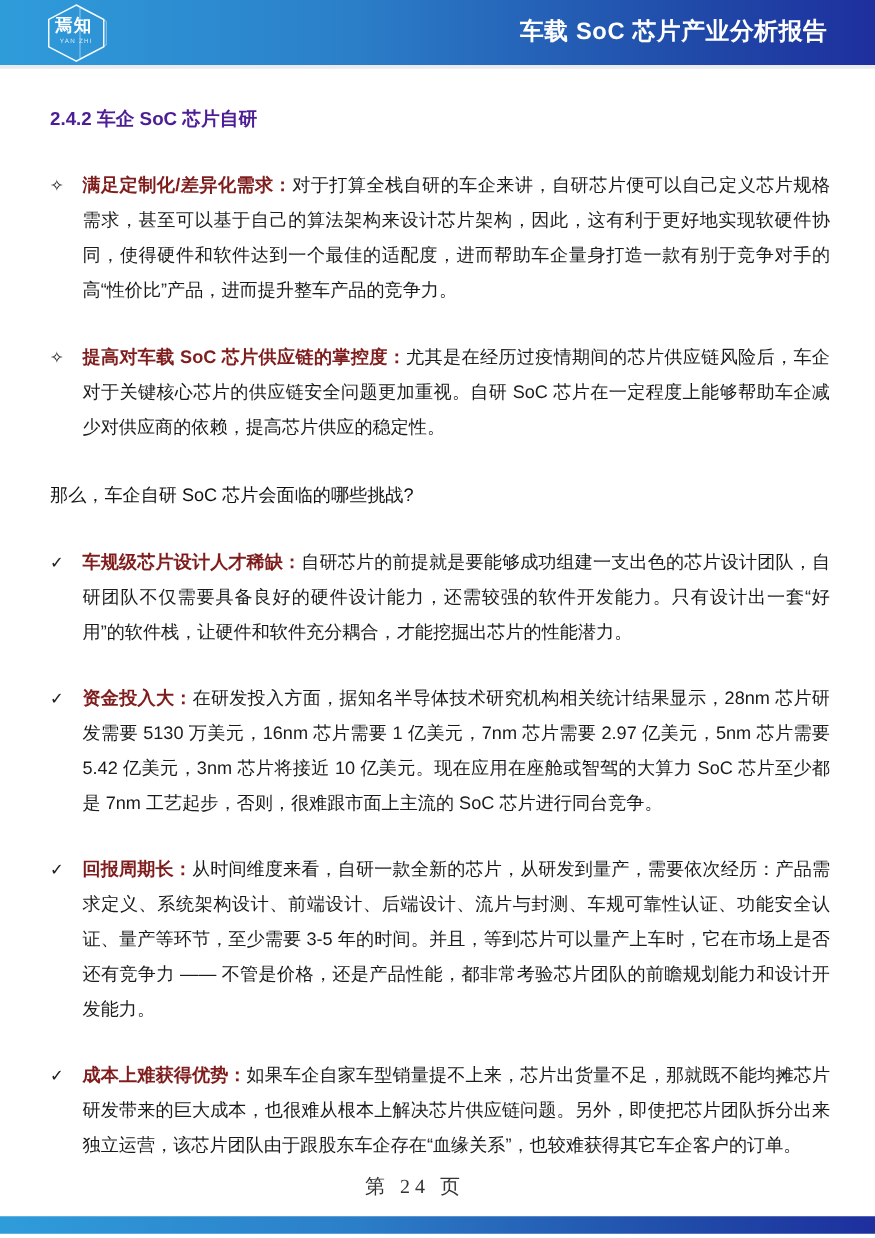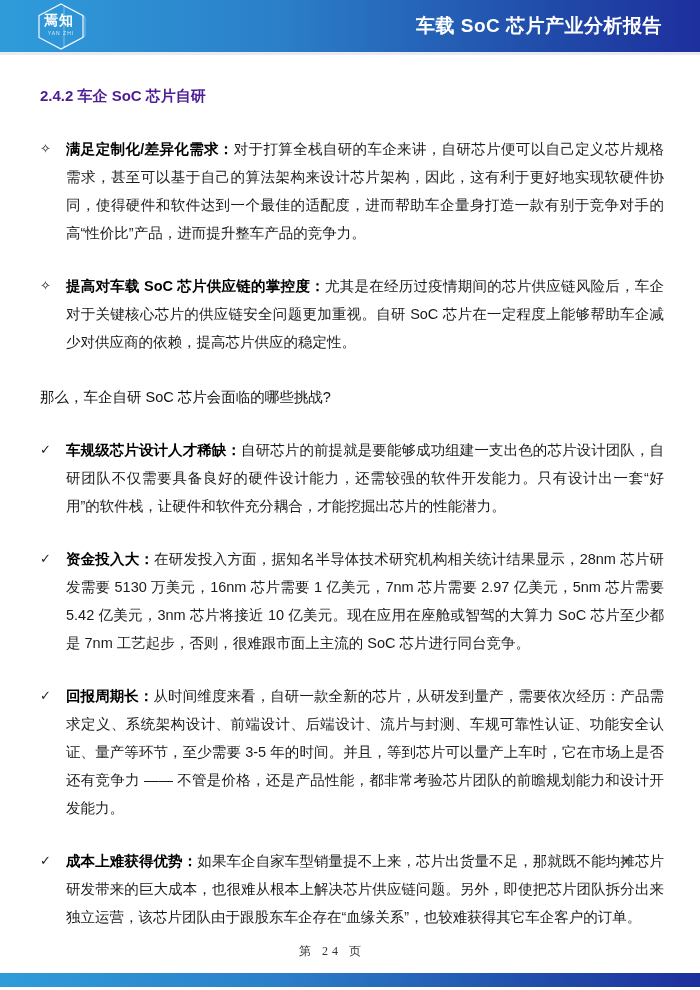--- a/index.html
+++ b/index.html
@@ -43,28 +43,28 @@
   .intro{
     margin:13px 0 0 0;text-indent:2em;
   }
   .bullet{
     display:flex;margin-top:25px;
   }
   .bullet .marker{
     flex:0 0 26px;font-size:13px;color:#222;line-height:28px;
   }
   .bullet .btext{flex:1;}
-  .bullet .lead{font-weight:bold;color:#000000;}
+  .bullet .lead{font-weight:bold;color:#7f1d1d;}
   .challenges-heading{
     margin:27px 0 0 0;font-size:14.5px;font-weight:normal;color:#111;
   }
   
   .page-num{
     position:absolute;left:0;bottom:30px;width:664px;text-align:center;
-    font-size:12px;color:#333;letter-spacing:4px;
+    font-size:16px;color:#333;letter-spacing:4px;
     font-family:"Liberation Serif","DejaVu Serif",serif;
   }
   .footer-bar{
     position:absolute;left:0;bottom:3px;width:700px;height:14px;
     background:linear-gradient(90deg,#2F9CDA 0%,#2B7FC9 40%,#2049A8 80%,#1E2F9E 100%);
   }
 </style>
 </head>
 <body>
 

